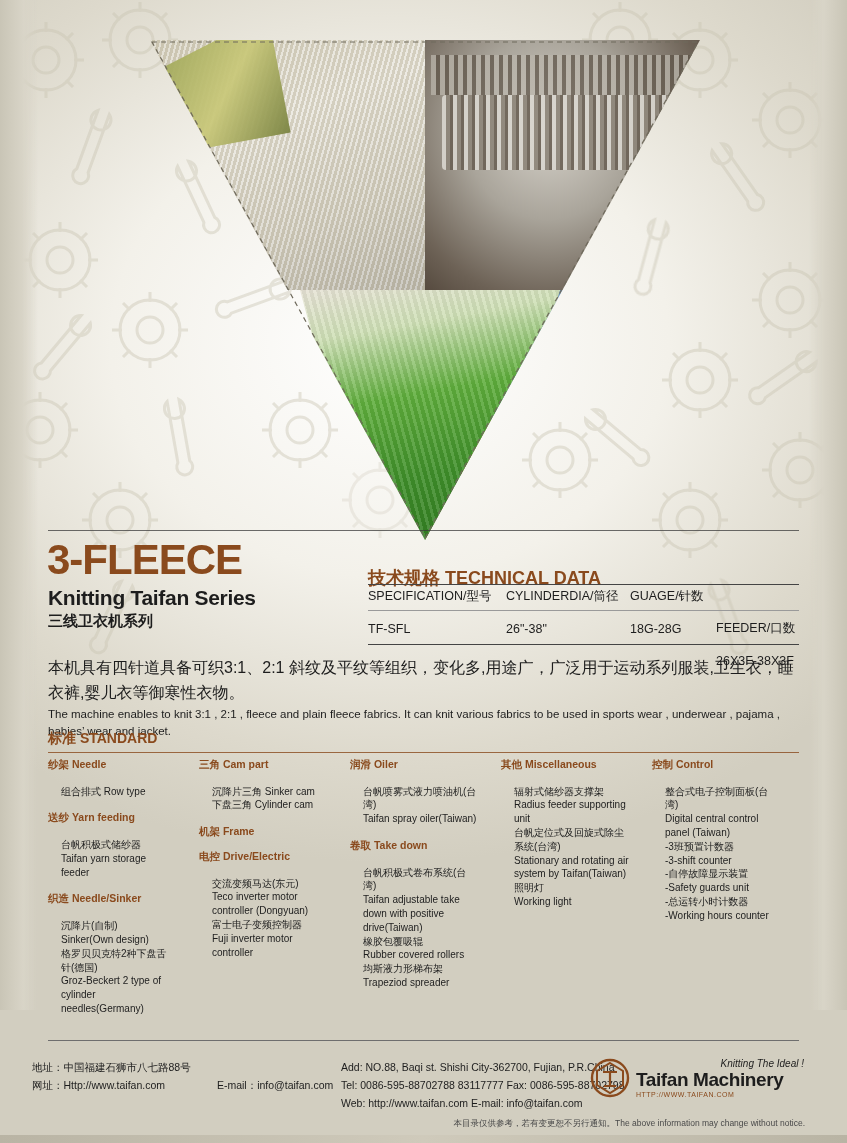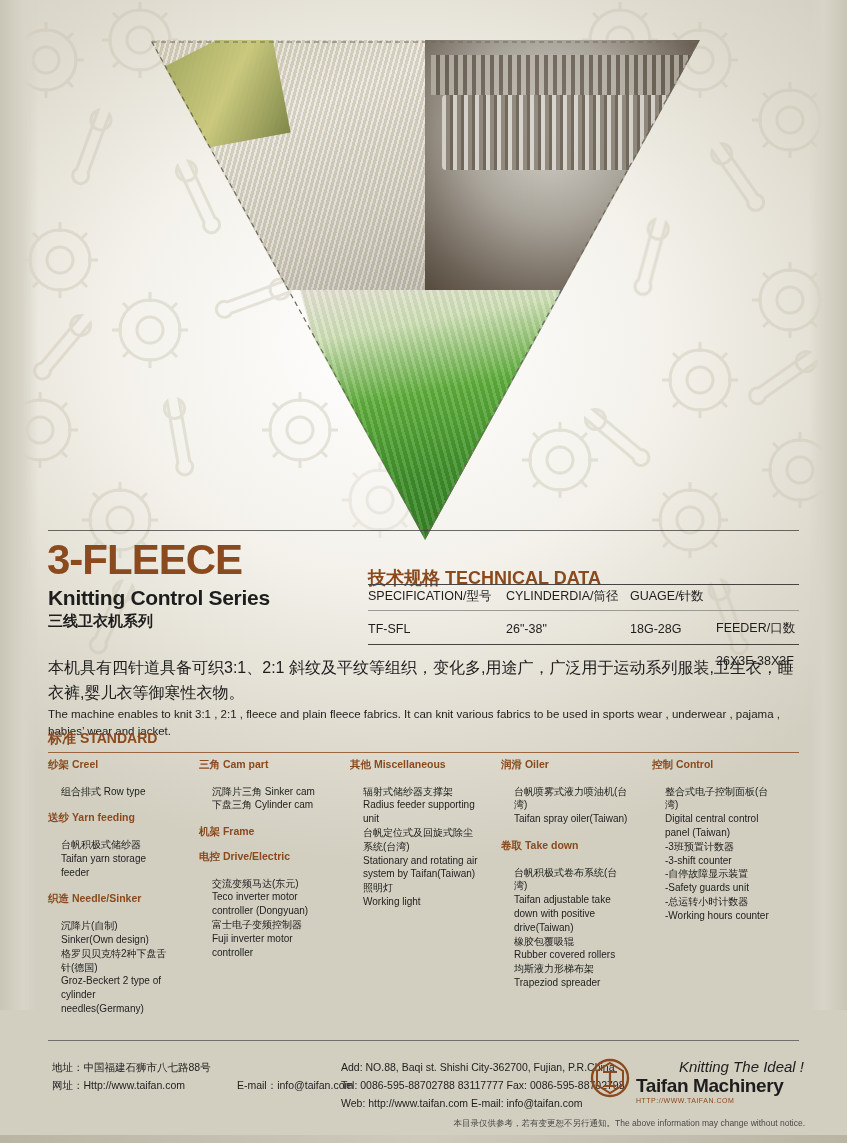--- a/index.html
+++ b/index.html
@@ -164,39 +164,39 @@
   .grp h4{
     margin:0 0 2px 0;font-size:10.5px;color:#8a4a1d;font-weight:bold;line-height:1.3;
   }
   .grp p{
     margin:13px;font-size:10px;line-height:1.38;color:#1d1d1d;
   }
 
   
   .footer-line{position:absolute;left:48px;top:1040px;width:751px;height:1px;background:#6e6e6e;}
   .foot-left{
-    position:absolute;left:52px;top:1058px;font-size:10.5px;line-height:1.72;color:#1d1d1d;
+    position:absolute;left:32px;top:1058px;font-size:10.5px;line-height:1.72;color:#1d1d1d;
   }
   .foot-left .row{display:block;white-space:nowrap;}
   .foot-left .row .b{display:inline-block;min-width:182px;}
   .foot-mid{
     position:absolute;left:341px;top:1058px;font-size:10.5px;line-height:1.72;color:#1d1d1d;
   }
   .foot-mid .row{display:block;white-space:nowrap;}
   .logo{
     position:absolute;right:42px;top:1056px;width:215px;height:46px;
   }
   .logo-mark{
     position:absolute;left:0;top:2px;width:40px;height:40px;
   }
   .logo-text{
     position:absolute;left:46px;top:2px;
   }
   .logo-kn{
-    font-size:15px;color:#1d1d1d;text-align:right;display:block;width:168px;
+    font-size:10px;color:#1d1d1d;text-align:right;display:block;width:168px;
     font-style:italic;
   }
   .logo-name{
     font-size:19px;font-weight:bold;color:#1d1d1d;letter-spacing:-.4px;display:block;
   }
   .logo-url{
     font-size:7px;color:#8a4a1d;display:block;letter-spacing:.5px;
   }
   .disclaimer{
     position:absolute;right:42px;top:1118px;font-size:8.5px;color:#4a4a4a;text-align:right;white-space:nowrap;
@@ -277,21 +277,21 @@
     <div class="q q-brown"></div>
     <div class="q q-green"></div>
   </div>
   <svg class="tri-outline" viewBox="0 0 550 500" xmlns="http://www.w3.org/2000/svg">
     <polygon points="2,2 548,2 275,498" fill="none" stroke="#6f6a5c" stroke-width="1.2" stroke-dasharray="5 4"></polygon>
   </svg>
 </div>
 
 <div class="divider" style="top:530px"></div>
 <div class="title-main">3-FLEECE</div>
-<div class="title-sub">Knitting Control Series</div>
+<div class="title-sub">Knitting Taifan Series</div>
 <div class="title-cn">三线卫衣机系列</div>
 
 <div class="td-title">技术规格 TECHNICAL DATA</div>
 <div class="line-a"></div>
 <div class="td-head">
   <span class="c0">SPECIFICATION/型号</span>
   <span class="c1">CYLINDERDIA/筒径</span>
   <span class="c2">GUAGE/针数</span>
   <span class="c3">FEEDER/口数</span>
 </div>
@@ -308,21 +308,21 @@
   <div class="cn">本机具有四针道具备可织3:1、2:1 斜纹及平纹等组织，变化多,用途广，广泛用于运动系列服装,卫生衣，睡衣裤,婴儿衣等御寒性衣物。</div>
   <div>The machine enables to knit 3:1 , 2:1 , fleece and plain fleece fabrics. It can knit various fabrics to be used in sports wear , underwear , pajama , babies’ wear and jacket.</div>
 </div>
 
 <div class="std-title">标准 STANDARD</div>
 <div class="std-line"></div>
 
 <div class="cols" id="std-cols">
     <div class="col">
       <div class="grp">
-        <h4>纱架 Creel</h4>
+        <h4>纱架 Needle</h4>
         <p>组合排式 Row type</p>
       </div>
       <div class="grp">
         <h4>送纱 Yarn feeding</h4>
         <p>台帆积极式储纱器<br>Taifan yarn storage feeder</p>
       </div>
       <div class="grp">
         <h4>织造 Needle/Sinker</h4>
         <p>沉降片(自制)<br>Sinker(Own design)<br>格罗贝贝克特2种下盘舌针(德国)<br>Groz-Beckert 2 type of cylinder needles(Germany)</p>
       </div>
@@ -335,32 +335,32 @@
       <div class="grp">
         <h4>机架 Frame</h4>
       </div>
       <div class="grp">
         <h4>电控 Drive/Electric</h4>
         <p>交流变频马达(东元)<br>Teco inverter motor controller (Dongyuan)<br>富士电子变频控制器<br>Fuji inverter motor controller</p>
       </div>
     </div>
     <div class="col">
       <div class="grp">
+        <h4>润滑 Oiler</h4>
+        <p>台帆喷雾式液力喷油机(台湾)<br>Taifan spray oiler(Taiwan)</p>
+      </div>
+      <div class="grp">
+        <h4>卷取 Take down</h4>
+        <p>台帆积极式卷布系统(台湾)<br>Taifan adjustable take down with positive drive(Taiwan)<br>橡胶包覆吸辊<br>Rubber covered rollers<br>均斯液力形梯布架<br>Trapeziod spreader</p>
+      </div>
+    </div>
+    <div class="col">
+      <div class="grp">
         <h4>其他 Miscellaneous</h4>
         <p>辐射式储纱器支撑架<br>Radius feeder supporting unit<br>台帆定位式及回旋式除尘系统(台湾)<br>Stationary and rotating air system by Taifan(Taiwan)<br>照明灯<br>Working light</p>
-      </div>
-    </div>
-    <div class="col">
-      <div class="grp">
-        <h4>润滑 Oiler</h4>
-        <p>台帆喷雾式液力喷油机(台湾)<br>Taifan spray oiler(Taiwan)</p>
-      </div>
-      <div class="grp">
-        <h4>卷取 Take down</h4>
-        <p>台帆积极式卷布系统(台湾)<br>Taifan adjustable take down with positive drive(Taiwan)<br>橡胶包覆吸辊<br>Rubber covered rollers<br>均斯液力形梯布架<br>Trapeziod spreader</p>
       </div>
     </div>
     <div class="col">
       <div class="grp">
         <h4>控制 Control</h4>
         <p>整合式电子控制面板(台湾)<br>Digital central control panel (Taiwan)<br>-3班预置计数器<br>-3-shift counter<br>-自停故障显示装置<br>-Safety guards unit<br>-总运转小时计数器<br>-Working hours counter</p>
       </div>
     </div>
   </div>
 

